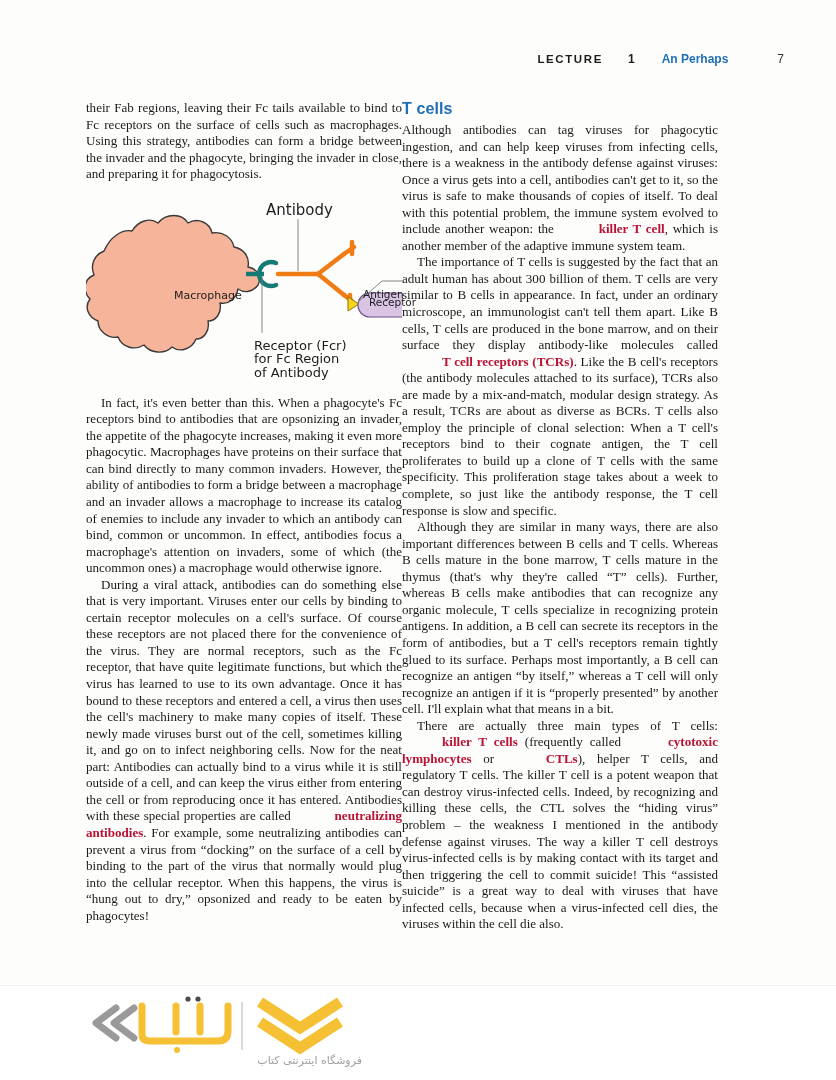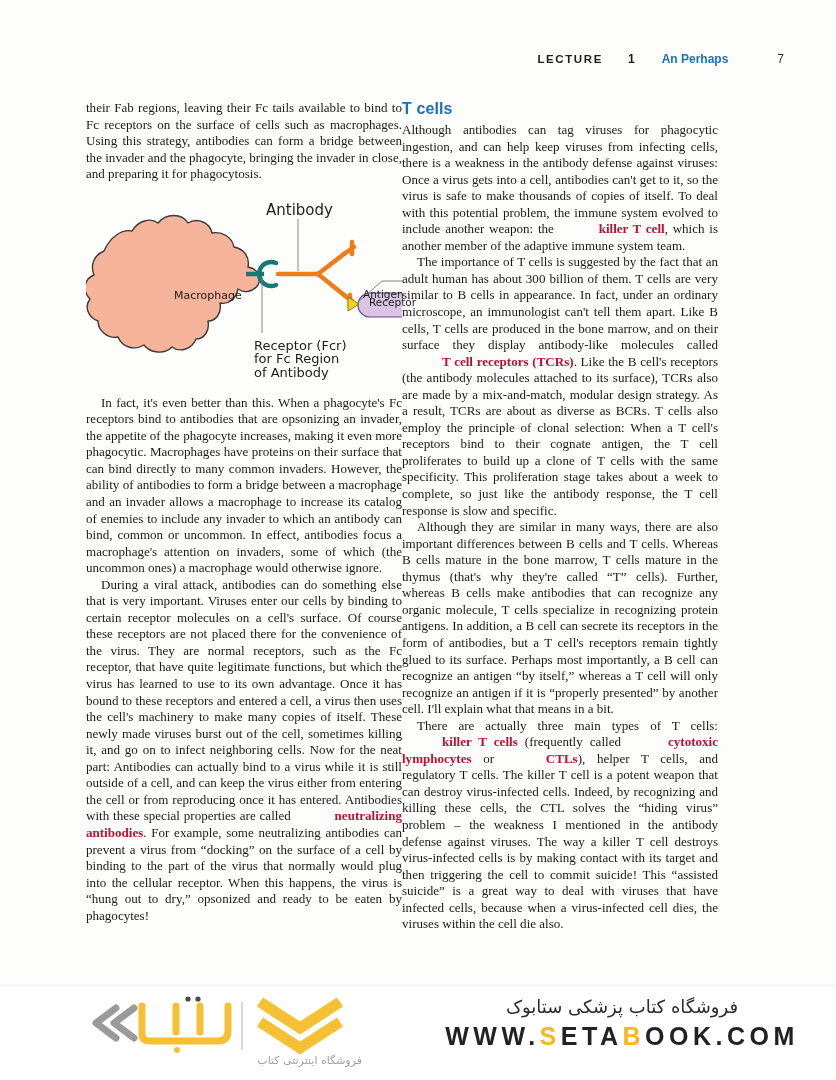--- a/index.html
+++ b/index.html
@@ -279,20 +279,16 @@
         <line x1="164" y1="8" x2="164" y2="56" stroke="#cccccc" stroke-width="1.5"></line>
 
         <g fill="none" stroke="#f5c033" stroke-width="11" stroke-linejoin="miter">
           <polyline points="182,8 222,34 262,8"></polyline>
           <polyline points="182,28 222,54 262,28"></polyline>
         </g>
       </svg>
       <div class="brand-fa-sub">فروشگاه اینترنتی کتاب</div>
     </div>
 
-    <div class="brand-right">
-      <div class="brand-fa-main">فروشگاه کتاب پزشکی ستابوک</div>
-      <div class="brand-url"><span>WWW.</span><span class="hl">S</span><span>ETA</span><span class="hl">B</span><span>OOK.COM</span></div>
-    </div>
 
   </div>
 
 </div>
 
 </body></html>

